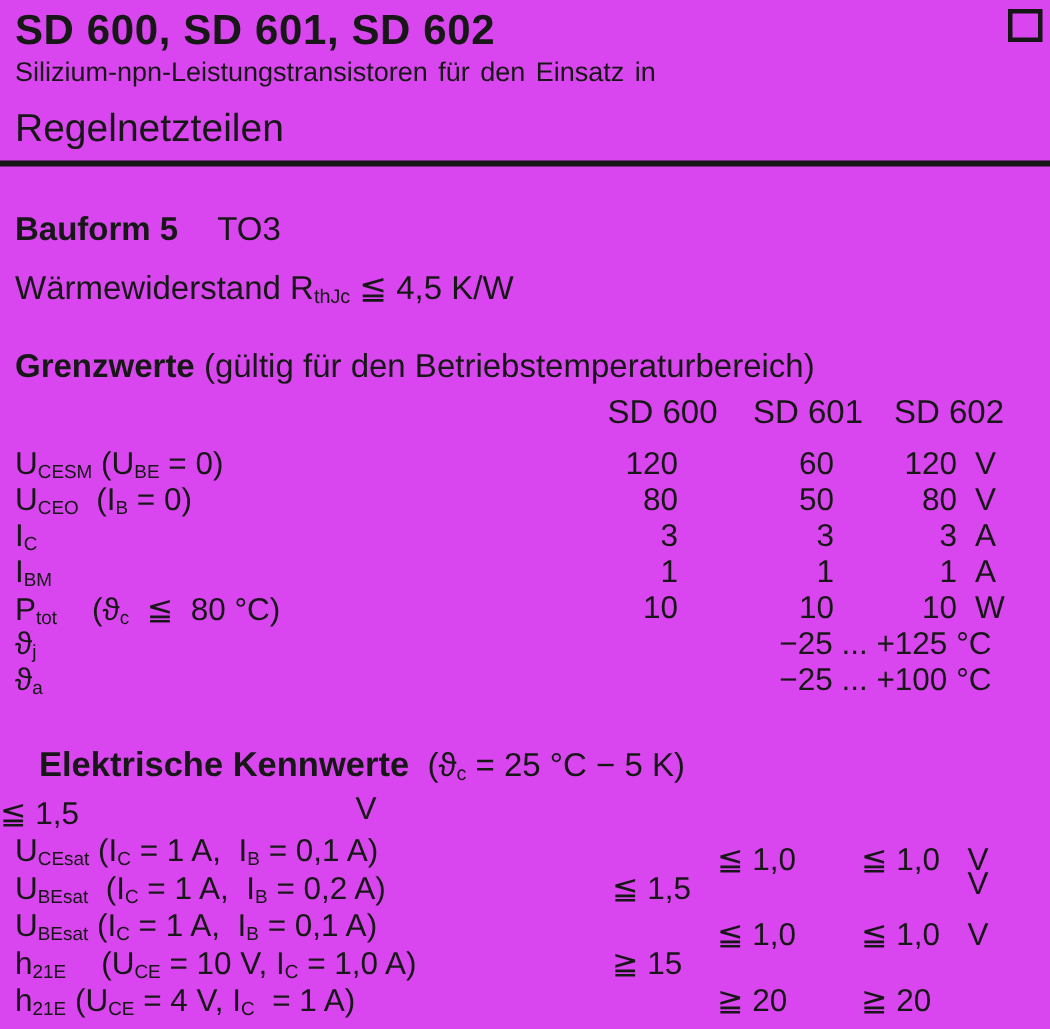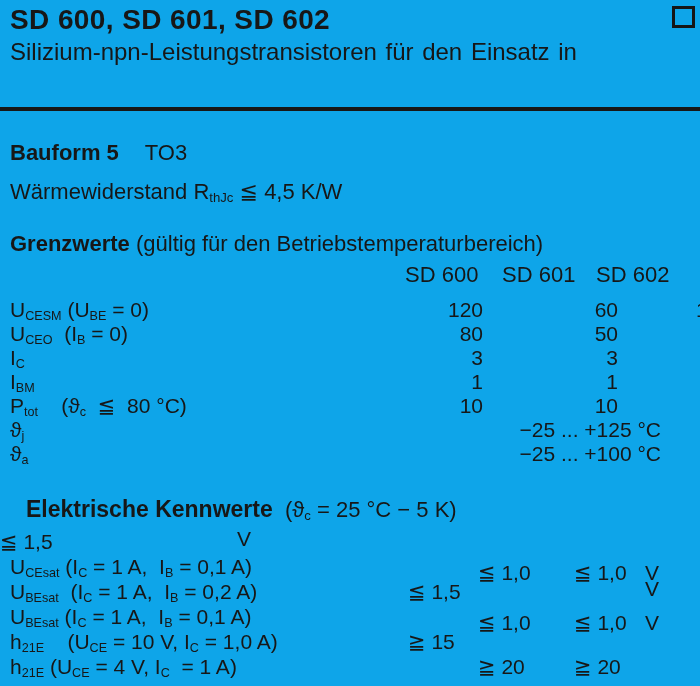--- a/index.html
+++ b/index.html
@@ -1,32 +1,32 @@
 <!DOCTYPE html>
 <html><head>
 <meta charset="utf-8">
 <style>
   html,body { margin:0; padding:0; }
   .page {
     position: relative;
     width: 700px;
     height: 686px;
-    background: #0ea5e9;
+    background: #d946ef;
     color: #171717;
     font-family: "Liberation Sans", "DejaVu Sans", sans-serif;
     overflow: hidden;
   }
   .pre { white-space: pre; }
   .sub { font-size: 0.60em; vertical-align: -0.22em; letter-spacing: 0; }
 
   .title {
     position: absolute; left: 10px; top: 4px;
     font-size: 28px; font-weight: 700; letter-spacing: 0.4px;
   }
-  .subtitle1 { position: absolute; left: 10px; top: 38px; font-size: 24px; word-spacing: 2px; white-space: nowrap; }
+  .subtitle1 { position: absolute; left: 10px; top: 38px; font-size: 18px; word-spacing: 2px; white-space: nowrap; }
   .subtitle2 { position: absolute; left: 10px; top: 70px; font-size: 26px; }
   .sq-icon {
     position: absolute; left: 672px; top: 6px;
     width: 17px; height: 16px; border: 3px solid #151515;
     background: transparent;
   }
   .rule { position: absolute; left: 0; top: 107px; width: 700px; height: 4px; background: #171717; }
 
   .bauform { position: absolute; left: 10px; top: 140px; font-size: 22px; }
   .bauform .b { font-weight: 700; }
@@ -34,21 +34,21 @@
   .thermal { position: absolute; left: 10px; top: 179px; font-size: 22px; }
 
   .grenz { position: absolute; left: 10px; top: 231px; font-size: 22px; }
   .grenz .b { font-weight: 700; }
 
   .limits { position: absolute; left: 0; top: 262px; width: 671px; font-size: 21px; }
   .lheader { position: relative; height: 28px; font-size: 22px; }
   .lheader span { position: absolute; top: 0; }
   .lh1 { left: 405px; } .lh2 { left: 502px; } .lh3 { left: 596px; }
   .lrows { margin-top: 8px; }
-  .lrow { display: flex; height: 24px; align-items: center; gap: 31px; }
+  .lrow { display: flex; height: 24px; align-items: center; }
   .llabel { flex: 0 0 400px; padding-left: 10px; box-sizing: border-box; }
   .lc1 { flex: 0 0 52px; text-align: right; }
   .lc2 { flex: 0 0 104px; text-align: right; }
   .lc3 { flex: 0 0 82px; text-align: right; }
   .lunit { flex: 1; padding-left: 12px; }
   .lspan { flex: 1; text-align: right; padding-right: 10px; }
 
   .elek { position: absolute; left: 0; top: 496px; width: 700px; font-size: 21px; }
   .eheading { padding-left: 10px; font-size: 22px; height: 28px; }
   .eheading .b { font-weight: 700; font-size: 23px; margin-left: 16px; }
@@ -63,20 +63,21 @@
   .vup { transform: translateY(-3px); }
 </style>
 </head>
 <body>
 
 <div class="page">
 
   <div class="title pre">SD 600, SD 601, SD 602</div>
   <div class="sq-icon"></div>
   <div class="subtitle1 pre">Silizium-npn-Leistungstransistoren für den Einsatz in</div>
+  <div class="subtitle2 pre">Regelnetzteilen</div>
   <div class="rule"></div>
 
   <div class="bauform">
     <span class="b pre">Bauform 5</span><span class="v pre">TO3</span>
   </div>
   <div class="thermal pre"><span>Wärmewiderstand R</span><span class="sub">thJc</span><span> ≦ 4,5 K/W</span></div>
 
   <div class="grenz">
     <span class="b pre">Grenzwerte</span><span class="pre"> (gültig für den Betriebstemperaturbereich)</span>
   </div>

